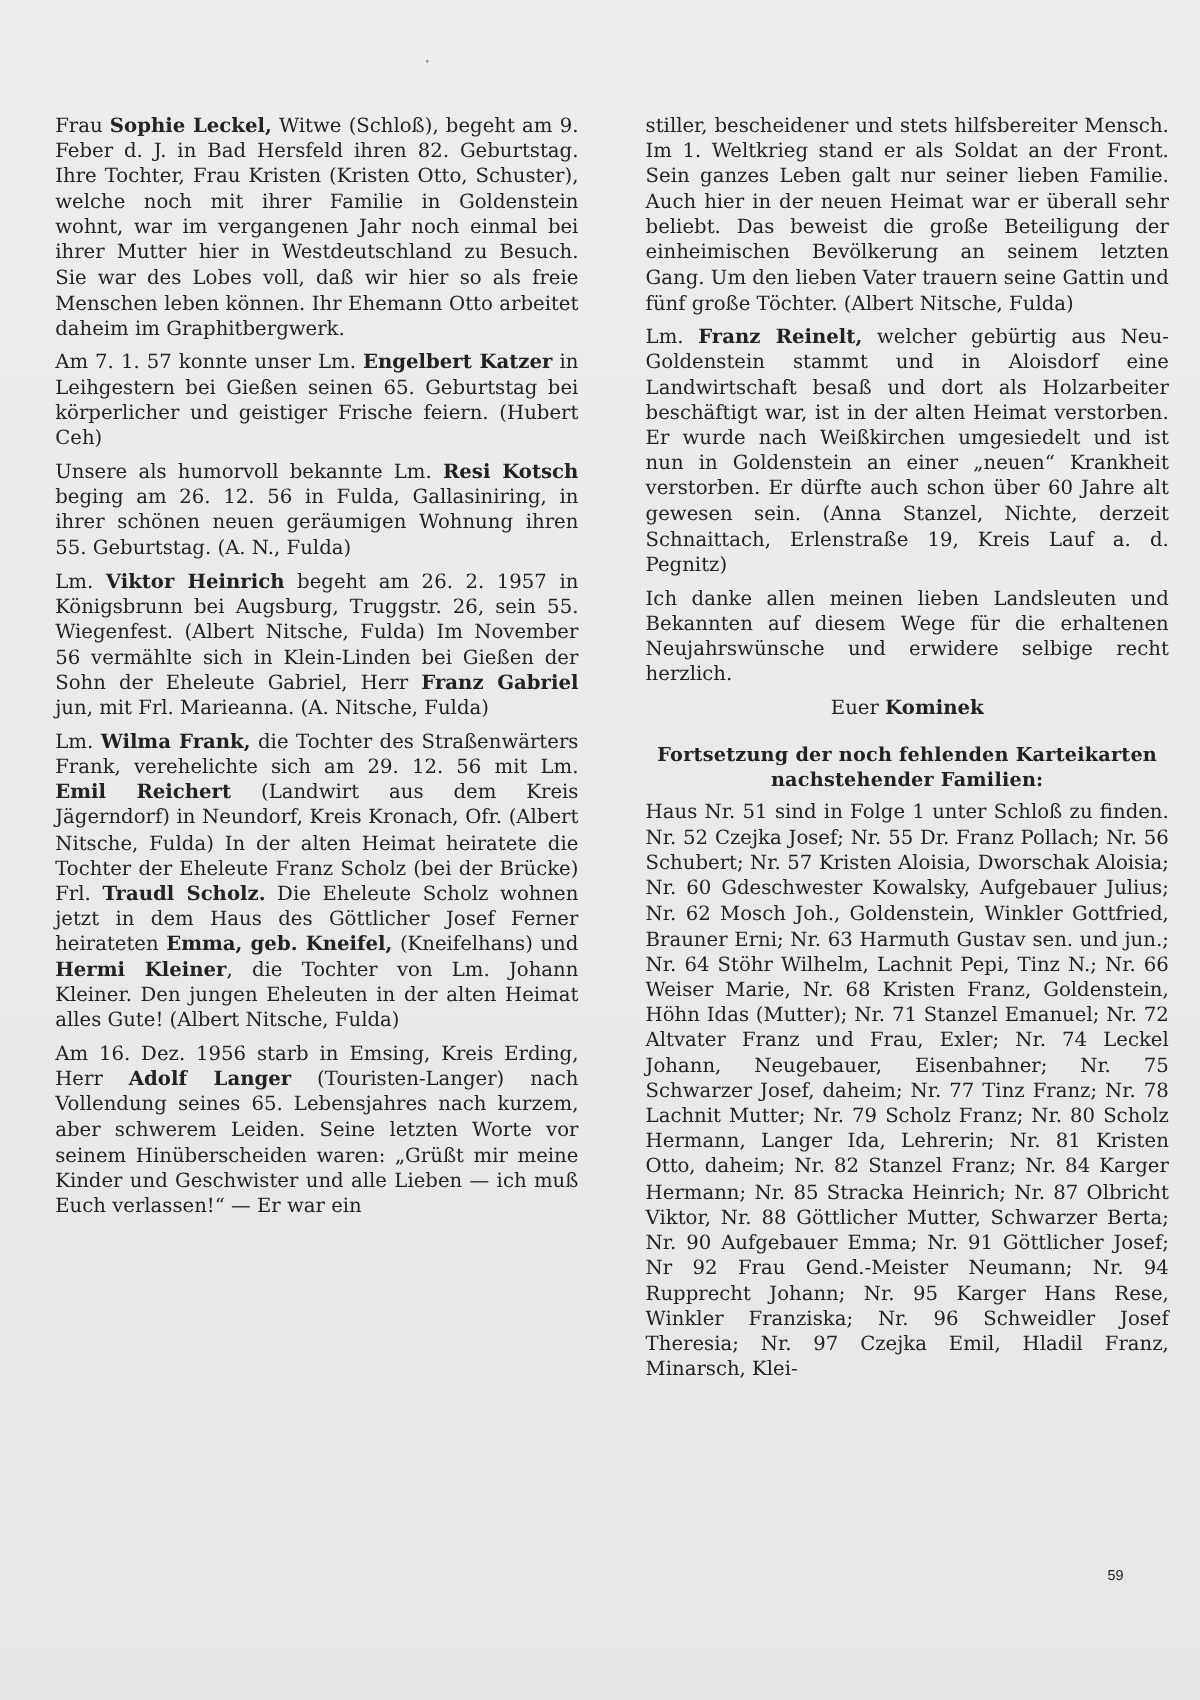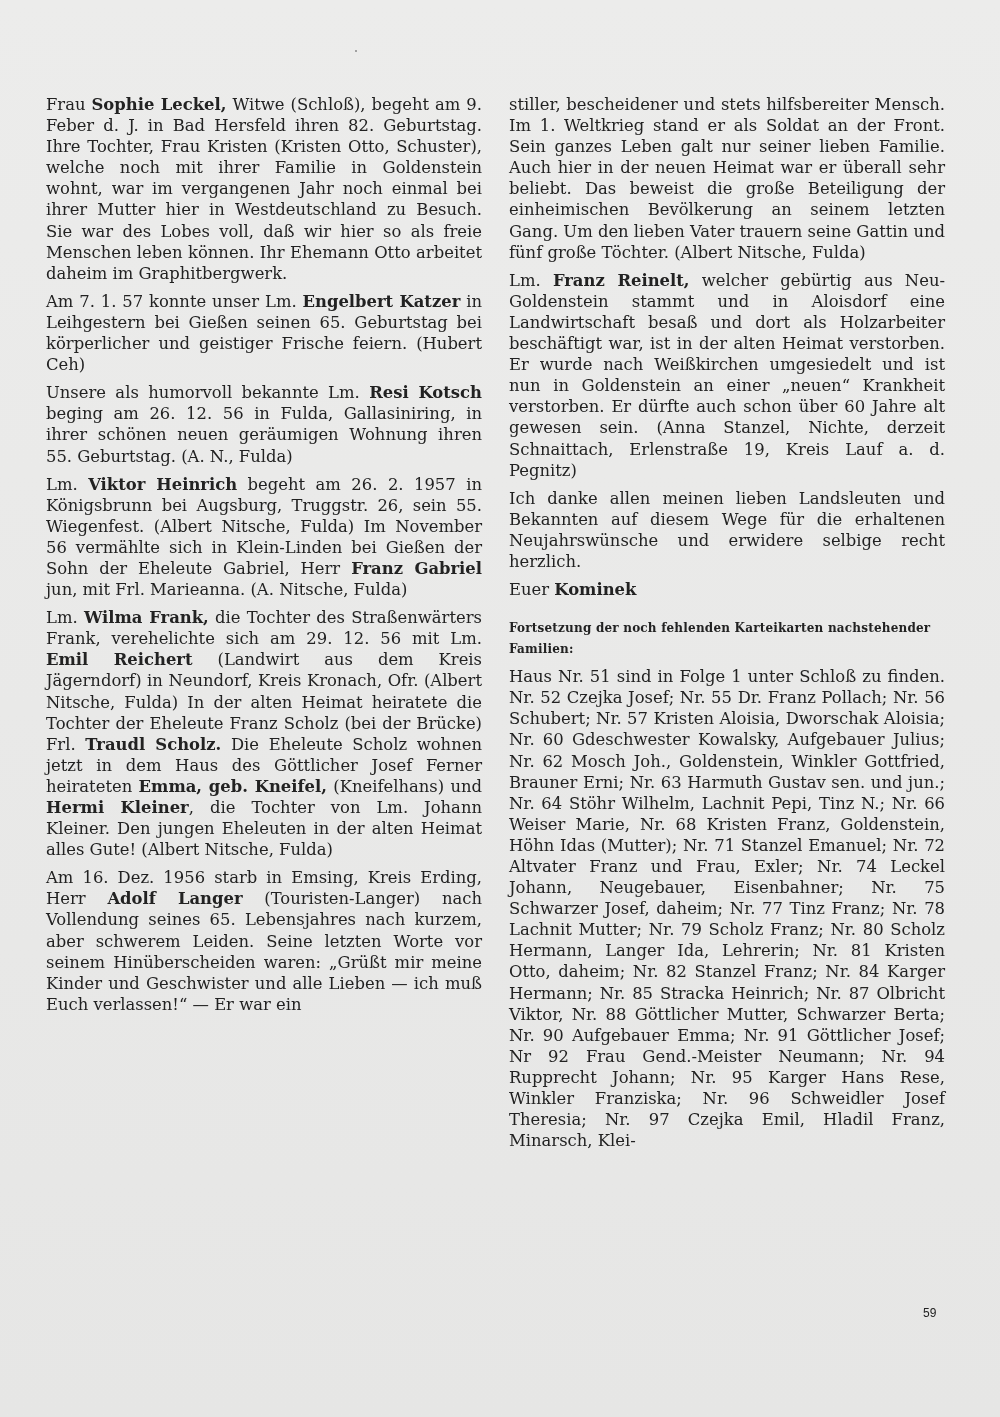--- a/index.html
+++ b/index.html
@@ -25,40 +25,40 @@
     .column {
       position: absolute;
       top: 94px;
       width: 436px;
       font-size: 16.4px;
       line-height: 21.1px;
       text-align: justify;
       hyphens: manual;
     }
     .col-left { left: 46px; }
-    .col-right { left: 509px; }
+    .col-right { left: 538px; }
     .para {
       margin: 0 0 7px 0;
       text-align: justify;
       text-align-last: left;
     }
     .para b, .bold {
       font-weight: bold;
     }
     .signature {
-      text-align: left;
+      text-align: center;
       margin: 0 0 18px 0;
     }
     .section-heading {
       font-family: "DejaVu Serif", "Liberation Serif", serif;
       font-weight: bold;
-      font-size: 12px;
+      font-size: 16px;
       line-height: 21px;
       margin: 14px 0 6px 0;
-      text-align: left;
+      text-align: center;
       letter-spacing: 0.2px;
     }
     .page-number {
       position: absolute;
       left: 923px;
       top: 1306px;
       font-family: "Liberation Sans", sans-serif;
       font-size: 12px;
       color: #222;
     }

